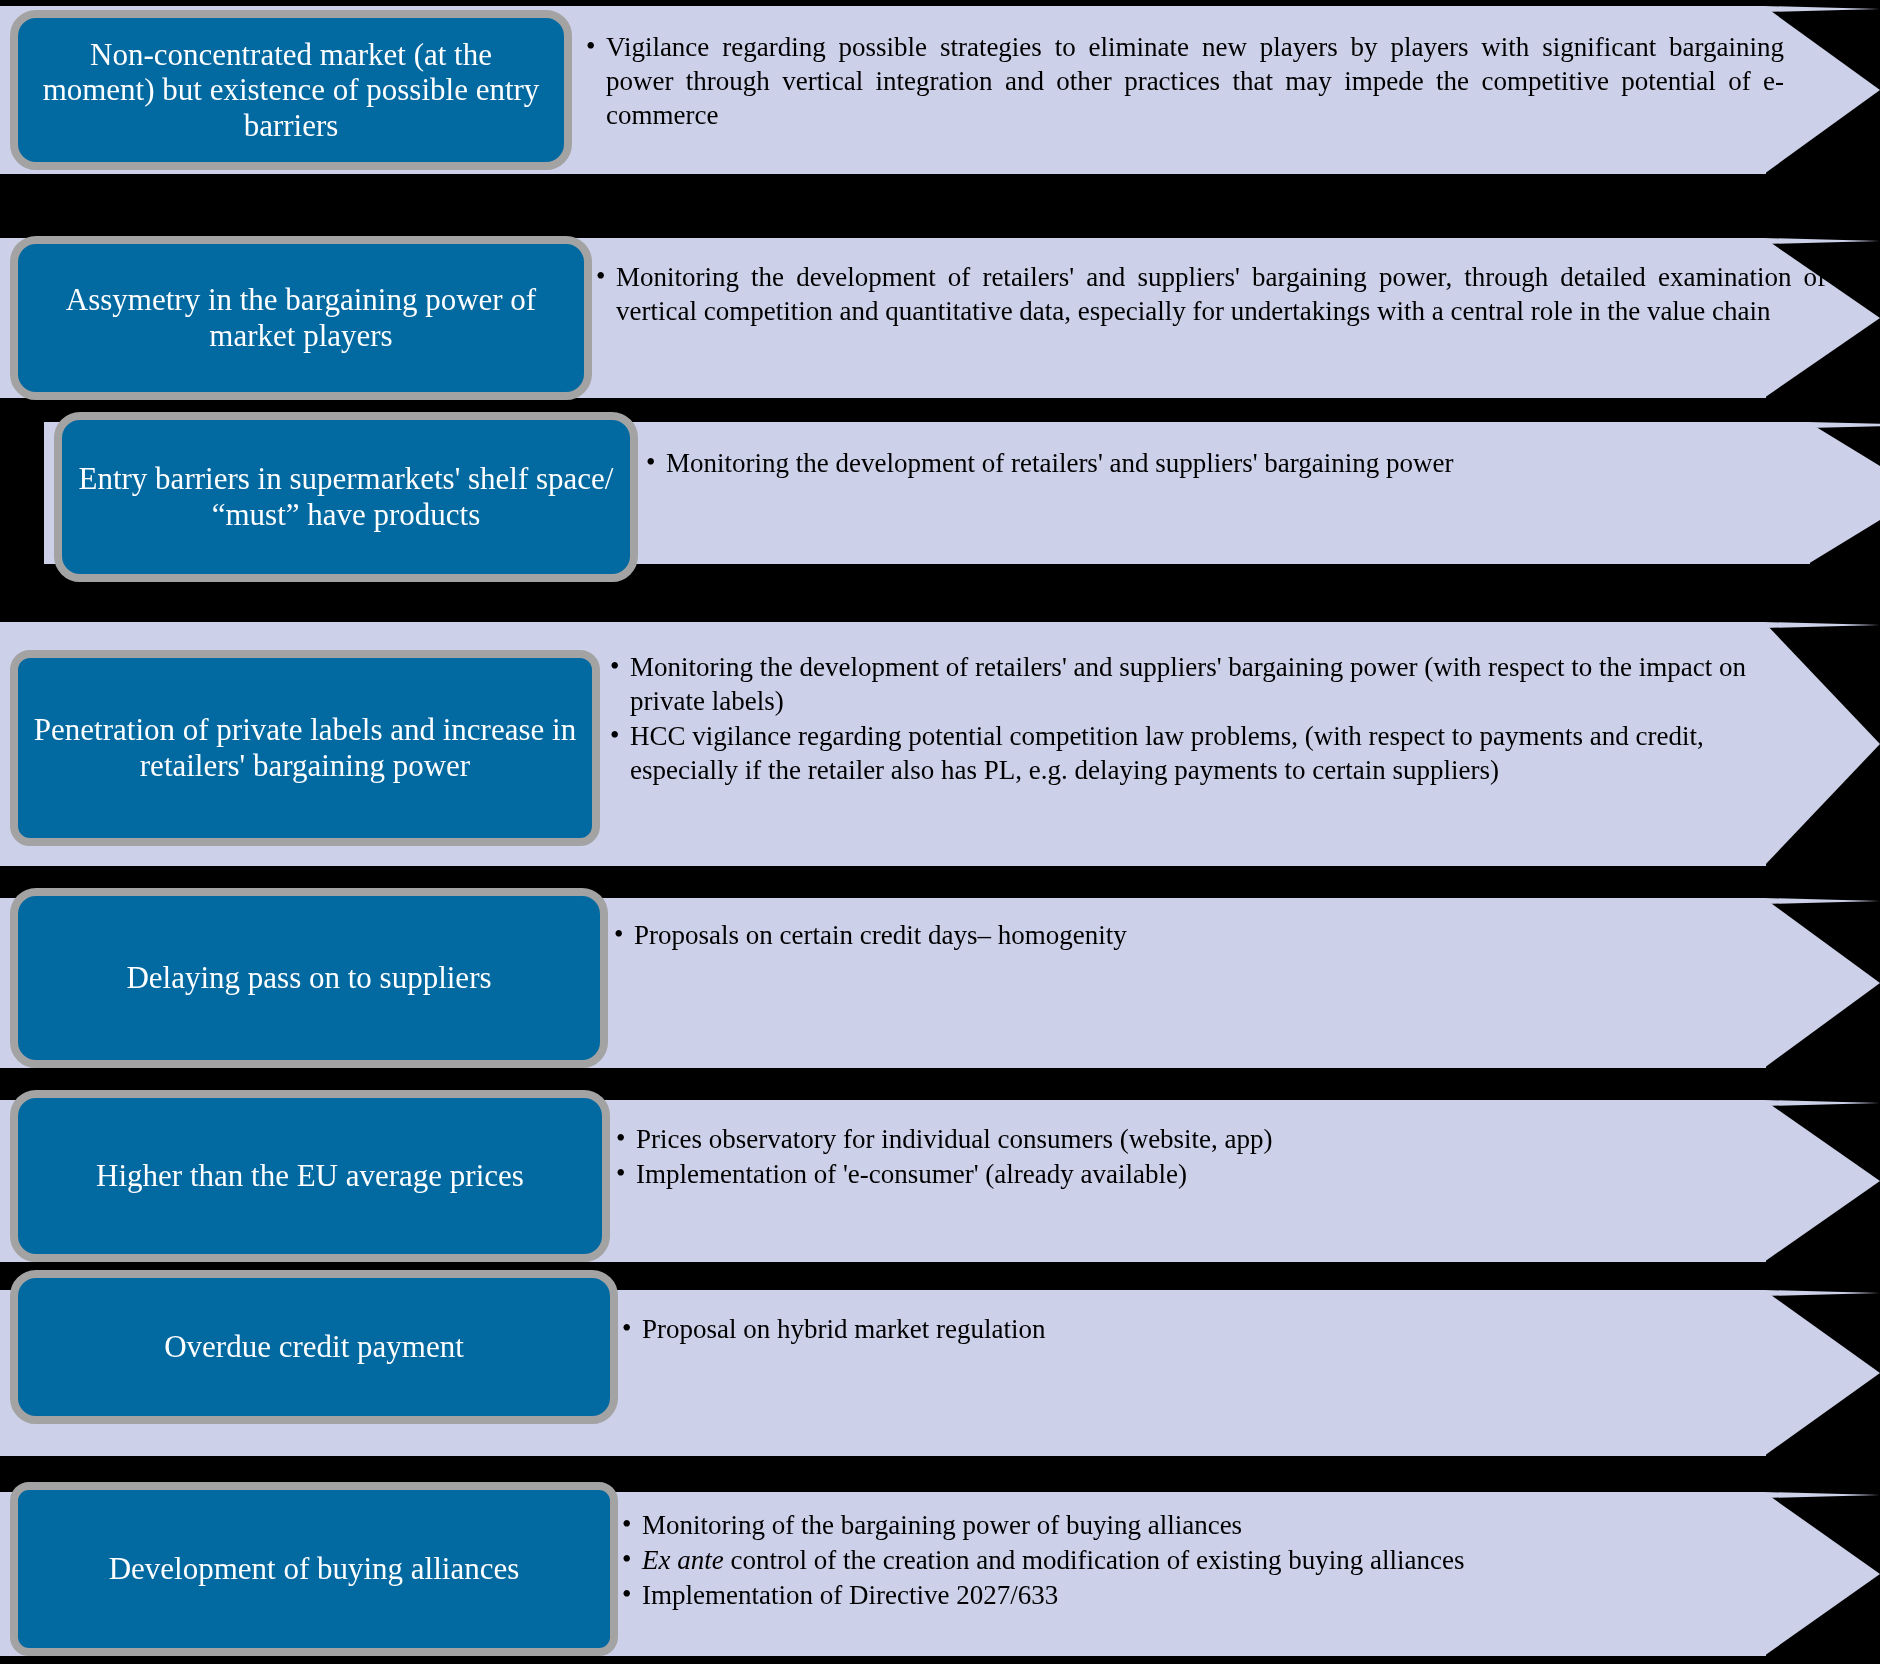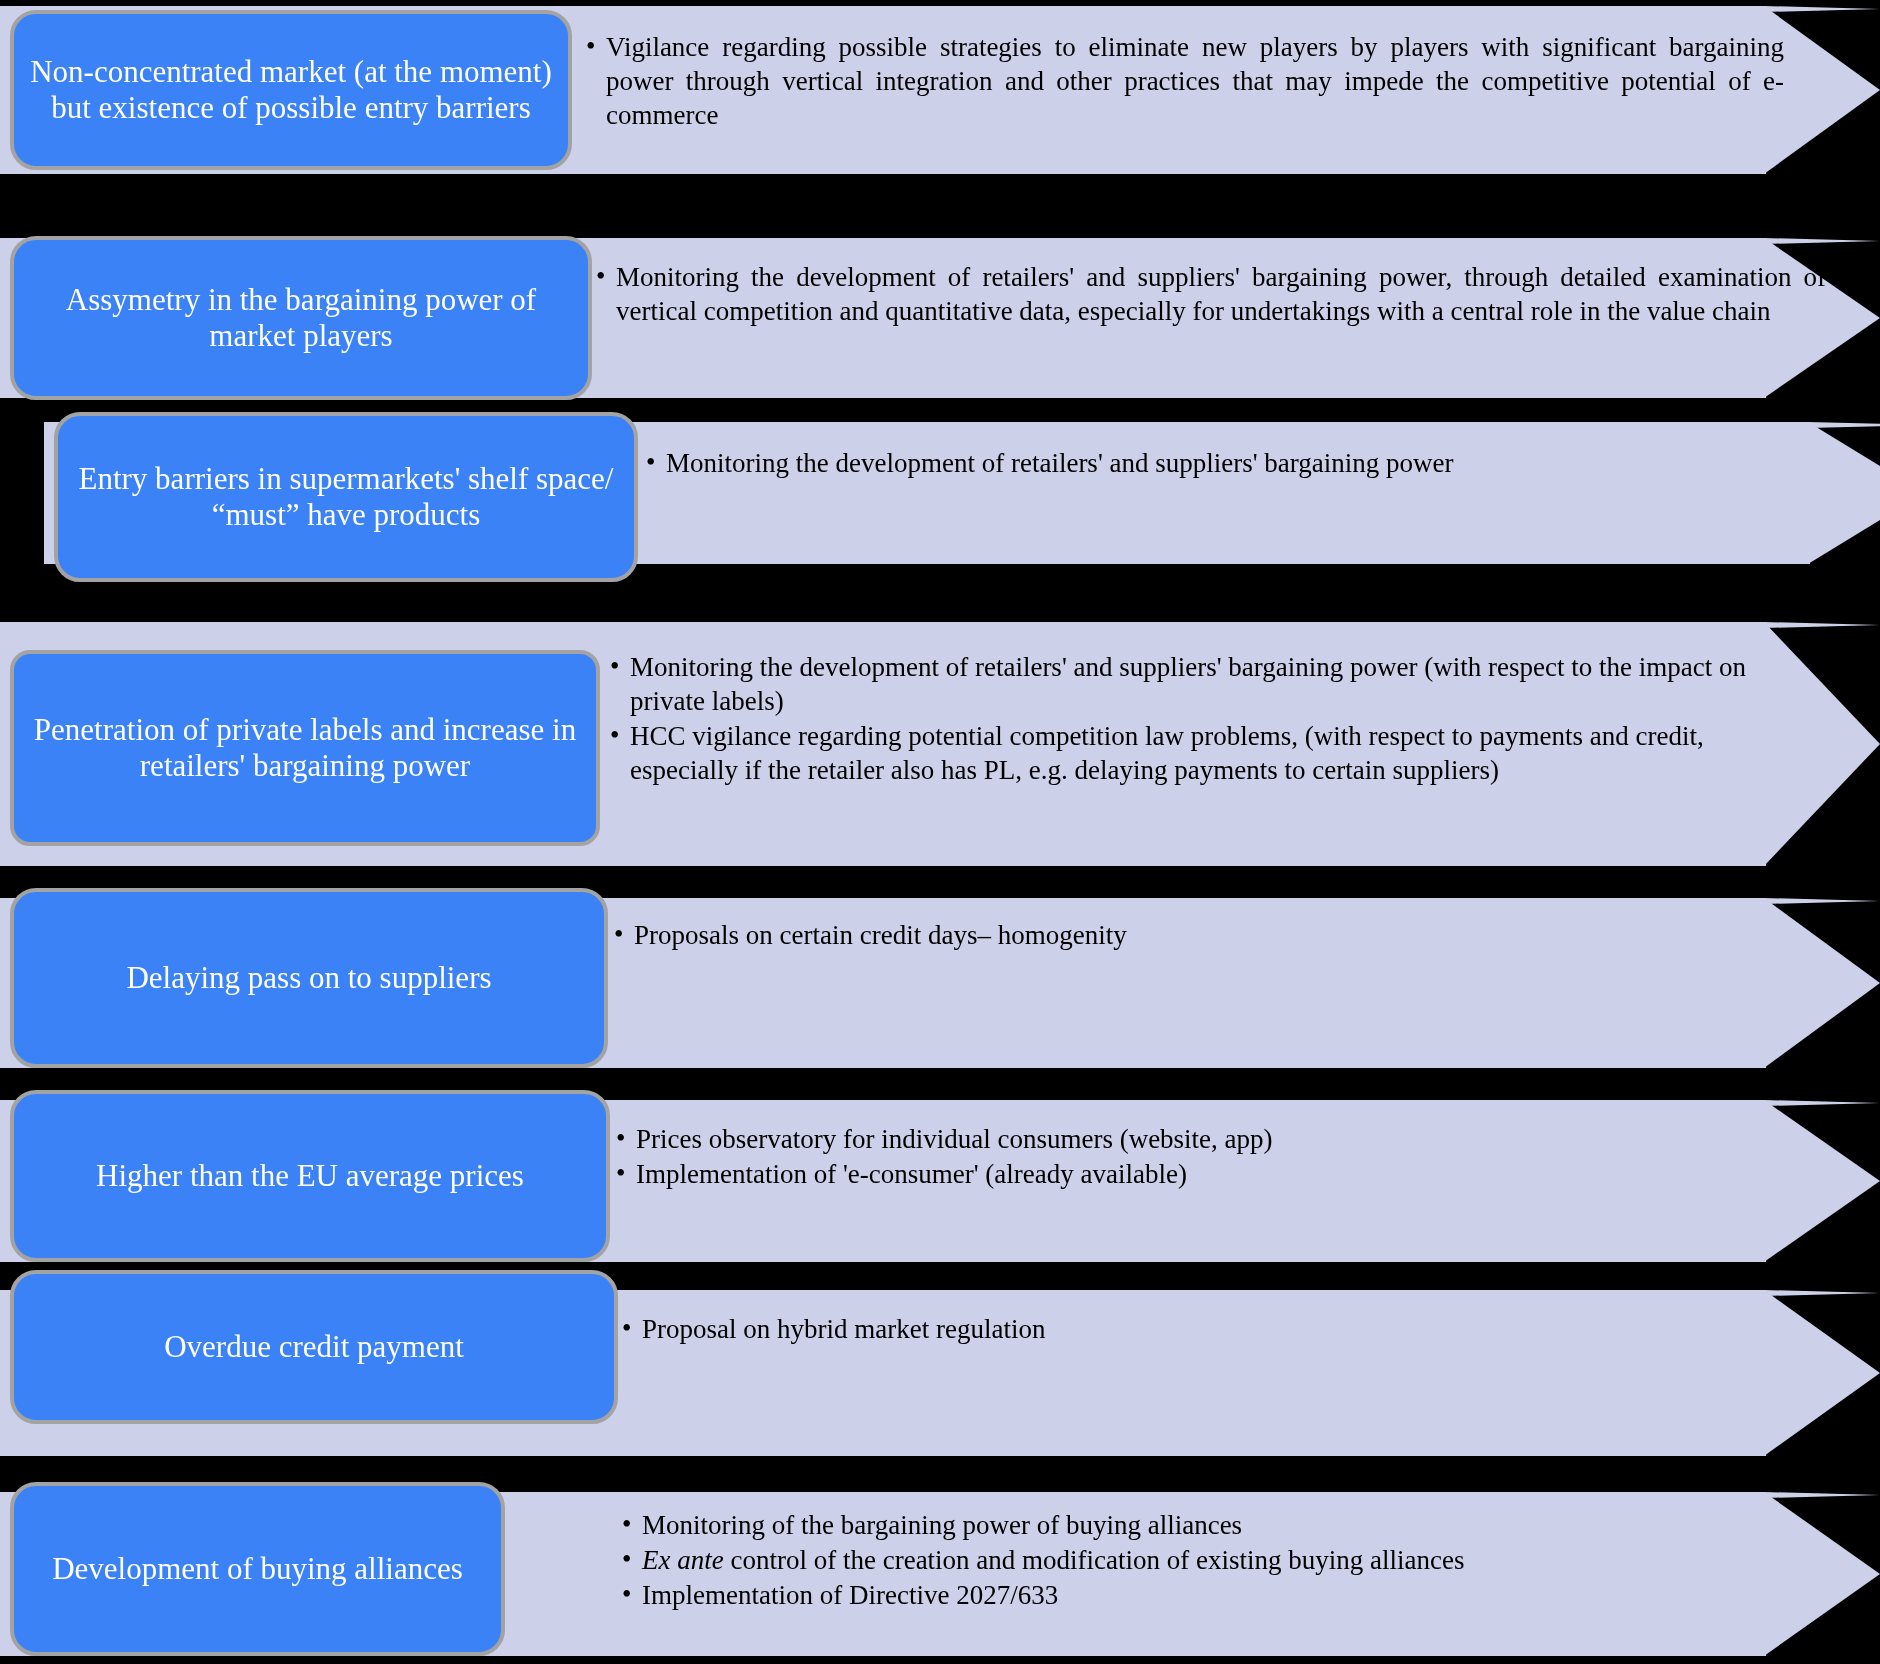--- a/index.html
+++ b/index.html
@@ -58,22 +58,22 @@
     left: 0; top: 0;
     width: 0; height: 0;
     border-top: solid transparent;
     border-bottom: solid transparent;
     border-left: 116px solid #ccd0e8;
   }
   
   .label-box {
     position: absolute;
     left: 10px;
-    background: #3b82f6;
-    border: 4px solid #a3a3a3;
+    background: #0369a1;
+    border: 8px solid #a3a3a3;
     border-radius: 26px;
     color: #ffffff;
     display: flex;
     align-items: center;
     justify-content: center;
     text-align: center;
     padding: 8px 14px;
     line-height: 1.15;
     z-index: 5;
   }
@@ -236,21 +236,21 @@
 
   <div class="row" style="top:1492px;height:164px;">
     <div class="arrow-wrap">
       <div class="arrow">
         <div class="arrow-body" style="width:1766px;"></div>
         <div class="arrow-head">
           <div style="position:absolute;left:0;top:0;width:0;height:0;border-top:82px solid transparent;border-bottom:82px solid transparent;border-left:116px solid #ccd0e8;"></div>
         </div>
       </div>
     </div>
-    <div class="label-box" style="top:-10px;height:174px;width:495px;">
+    <div class="label-box" style="top:-10px;height:174px;width:608px;border-radius:19px;">
       <span class="label-text">Development of buying alliances</span>
     </div>
     <div class="bullets" style="left:620px;top:16px;width:1140px;">
       <div class="bullet nojust">Monitoring of the bargaining power of buying alliances</div>
       <div class="bullet nojust"><span class="it">Ex ante</span><span id="ex-ante-rest"> control of the creation and modification of existing buying alliances</span></div>
       <div class="bullet nojust">Implementation of Directive 2027/633</div>
     </div>
   </div>
 
 </div>

